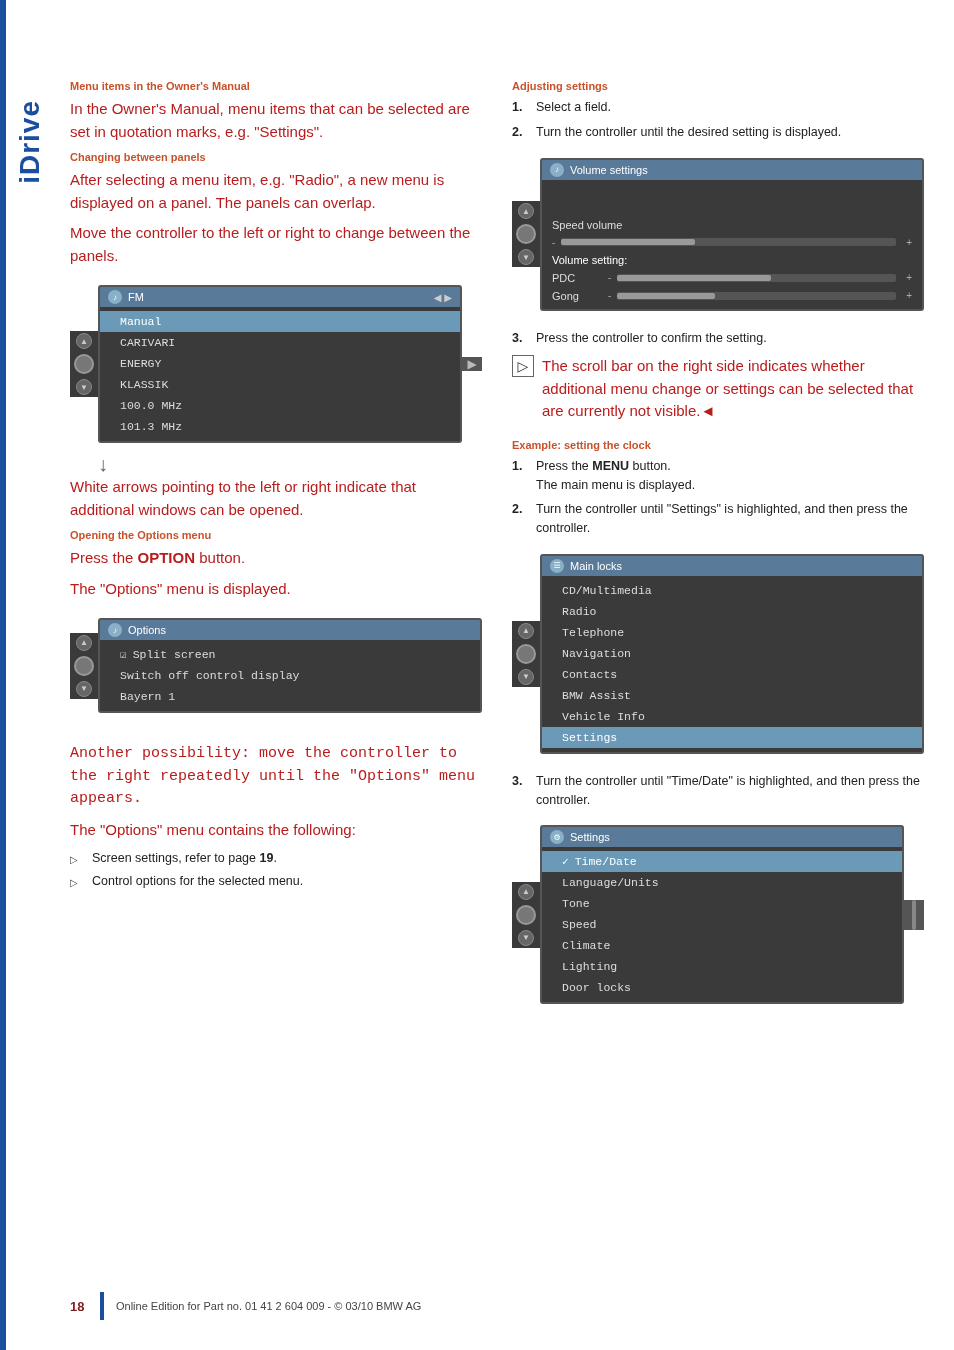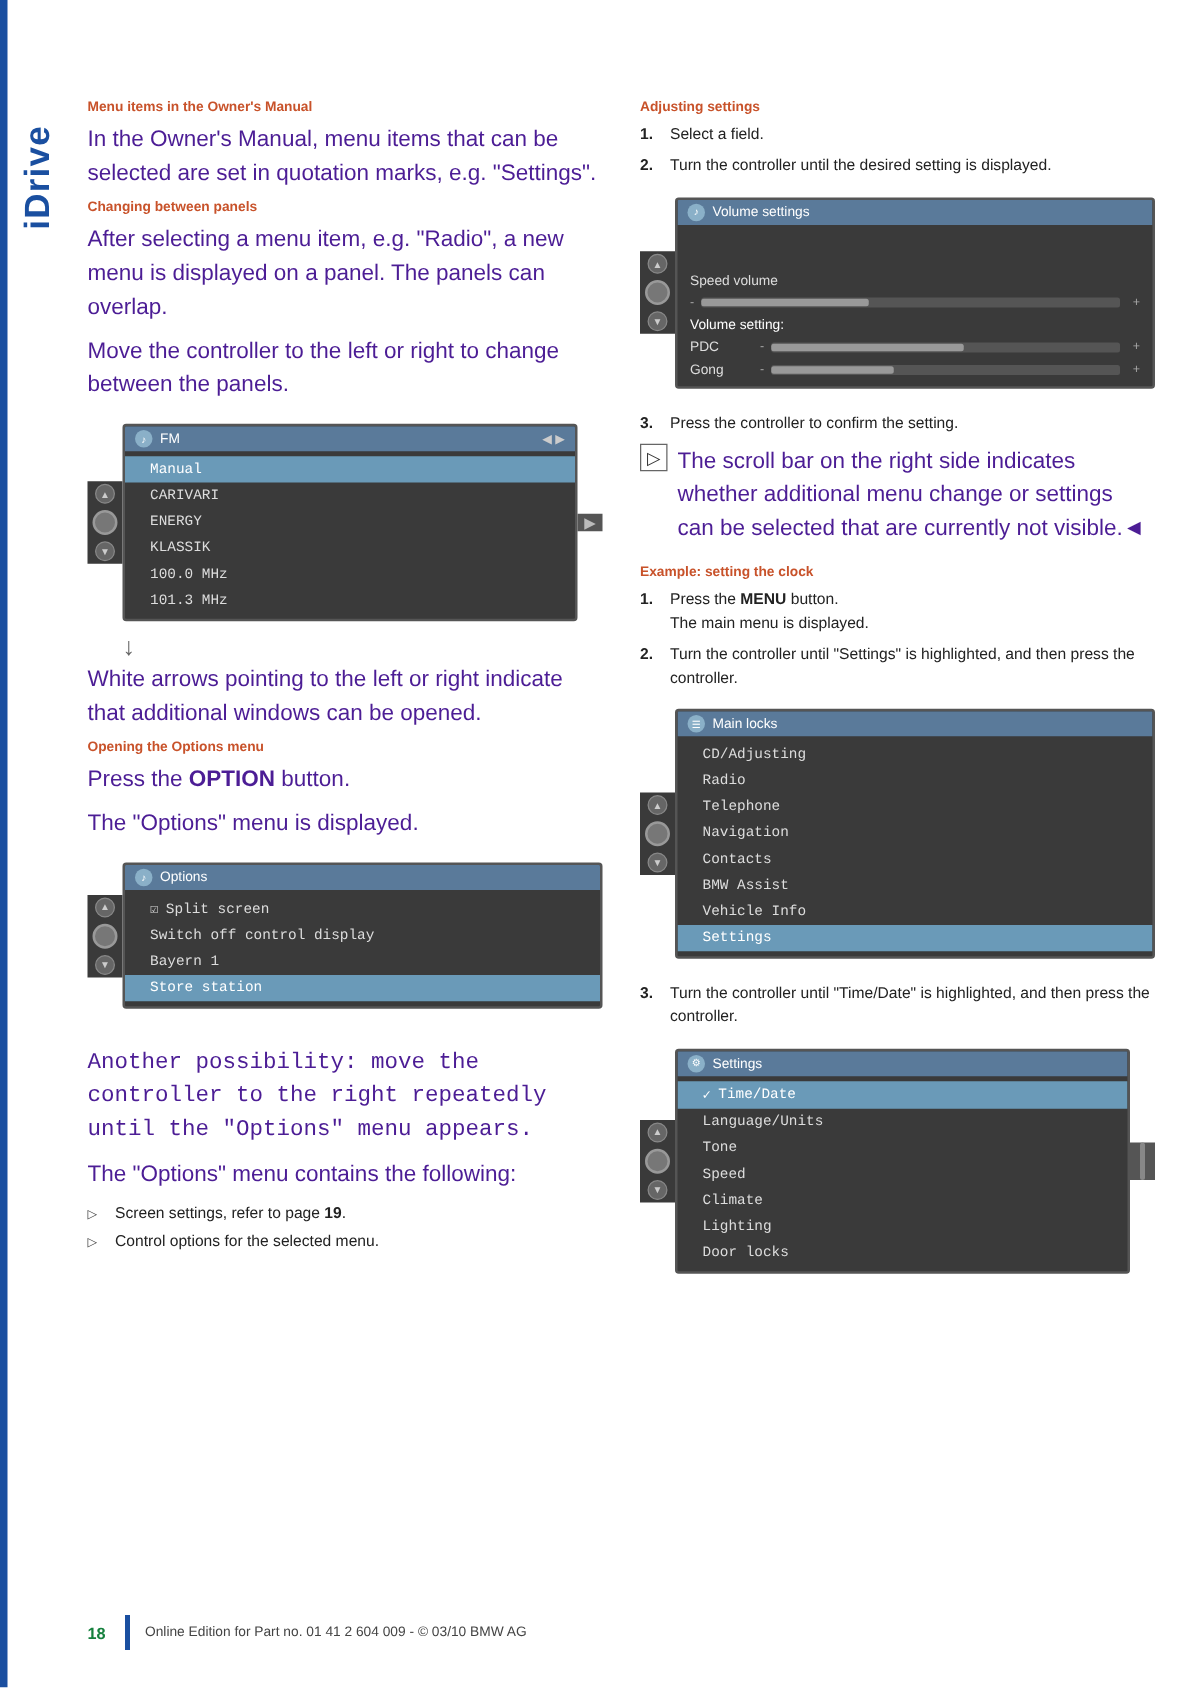--- a/index.html
+++ b/index.html
@@ -60,23 +60,23 @@
 
     
     .section-heading {
       color: #c8522a;
       font-size: 11px;
       font-weight: bold;
       margin-bottom: 6px;
     }
 
     .body-text {
-      font-size: 18px;
+      font-size: 15px;
       line-height: 1.5;
-      color: #4c1d95;
+      color: #b91c1c;
       margin-bottom: 8px;
     }
 
     
     .screen-mockup {
       background: #3a3a3a;
       border: 2px solid #555;
       border-radius: 3px;
       margin: 10px 0;
       overflow: hidden;
@@ -230,21 +230,21 @@
       left: 70px;
       right: 30px;
       display: flex;
       align-items: center;
       gap: 0;
     }
 
     .page-num {
       font-size: 13px;
       font-weight: bold;
-      color: #15803d;
+      color: #7f1d1d;
       min-width: 30px;
     }
 
     .footer-divider {
       width: 4px;
       height: 28px;
       background: #1a4fa0;
       margin-right: 12px;
     }
 
@@ -389,23 +389,20 @@
                 <div class="screen-item">
                   <span class="check-mark">☑</span>
                   <span>Split screen</span>
                 </div>
                 <div class="screen-item">
                   <span>Switch off control display</span>
                 </div>
                 <div class="screen-item">
                   <span>Bayern 1</span>
                 </div>
-                <div class="screen-item highlighted">
-                  <span>Store station</span>
-                </div>
               </div>
             </div>
           </div>
         </div>
 
         <p class="body-text" style="margin-top:20px;font-family:Liberation Mono, monospace;">Another possibility: move the controller to the right repeatedly until the "Options" menu appears.</p>
         <p class="body-text">The "Options" menu contains the following:</p>
 
         <ul class="bullet-list">
           <li>
@@ -516,21 +513,21 @@
             <div class="controller-btn">▼</div>
           </div>
           <div class="screen-inner">
             <div class="screen-mockup">
               <div class="screen-title-bar">
                 <span class="icon-circle">☰</span>
                 <span>Main locks</span>
               </div>
               <div class="screen-list">
                 <div class="screen-item">
-                    <span>CD/Adjusting</span>
+                    <span>CD/Multimedia</span>
                   </div>
                 <div class="screen-item">
                     <span>Radio</span>
                   </div>
                 <div class="screen-item">
                     <span>Telephone</span>
                   </div>
                 <div class="screen-item">
                     <span>Navigation</span>
                   </div>

